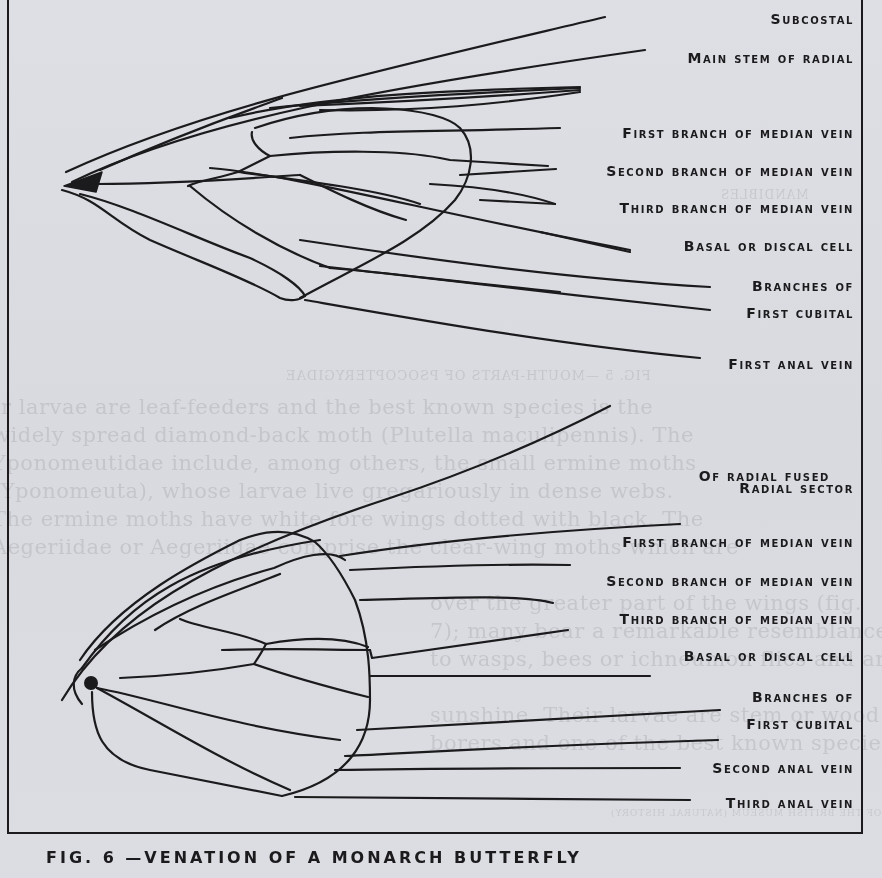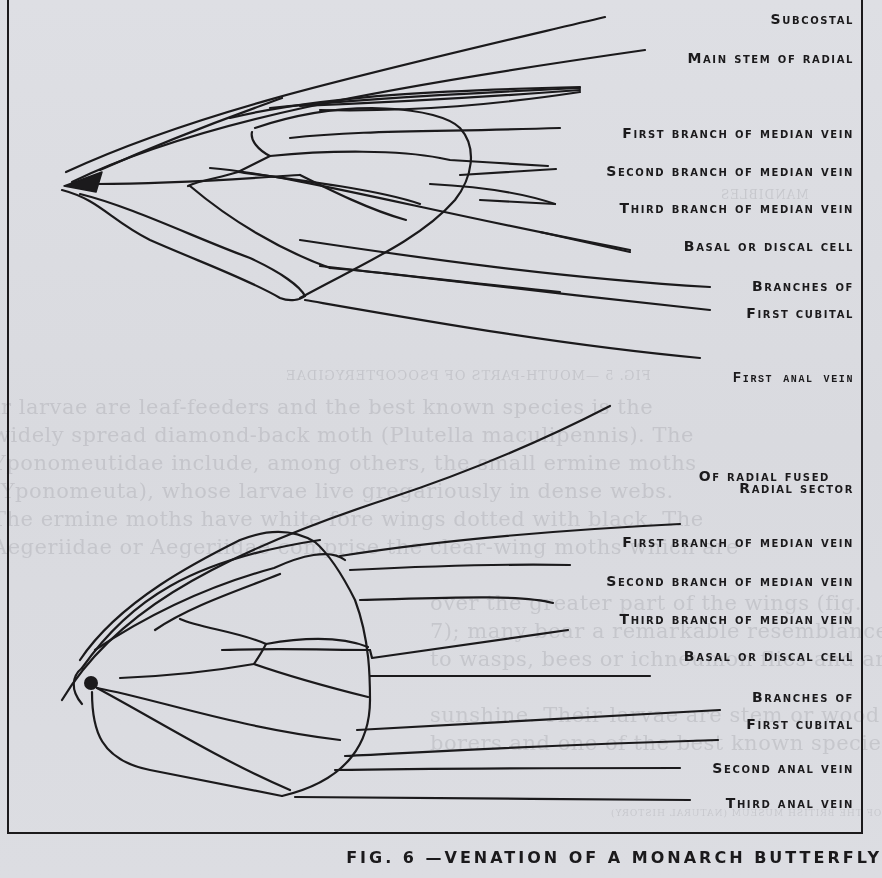--- a/index.html
+++ b/index.html
@@ -26,23 +26,23 @@
   }
   svg.art { position: absolute; left: 0; top: 0; }
   .lbl {
     position: absolute; right: 28px; color: #1b1a1c; font-weight: bold;
     font-size: 14px; letter-spacing: 1.6px; font-variant: small-caps;
     text-transform: lowercase; white-space: nowrap; line-height: 17px;
     text-align: right;
   }
   .lbl::first-letter { text-transform: uppercase; }
   .caption {
-    position: absolute; top: 848px; left: 0; width: 882px; text-align: right;
+    position: absolute; top: 848px; left: 0; width: 882px; text-align: left;
     font-weight: bold; font-size: 16px; letter-spacing: 3px; color: #1b1a1c;
-    font-variant: small-caps; padding-left: 16px; box-sizing: border-box;
+    font-variant: small-caps; padding-left: 46px; box-sizing: border-box;
   }
 </style>
 </head>
 <body>
 
 <div class="page">
 
   <div class="ghost small flip" style="left:285px; top:368px;">FIG. 5 —MOUTH-PARTS OF PSOCOPTERYGIDAE</div>
   <div class="ghost small flip" style="left:720px; top:188px; font-size:12px;">MANDIBLES</div>
   <div class="ghost" style="left:-42px; top:395px;">their larvae are leaf-feeders and the best known species is the</div>
@@ -148,21 +148,21 @@
   </svg>
 
   <div class="lbl" style="top:11px;">Subcostal</div>
   <div class="lbl" style="top:50px;text-align:center;">Main Stem of Radial</div>
   <div class="lbl" style="top:125px;">First Branch of Median Vein</div>
   <div class="lbl" style="top:163px;">Second Branch of Median Vein</div>
   <div class="lbl" style="top:200px;">Third Branch of Median Vein</div>
   <div class="lbl" style="top:238px;">Basal or Discal Cell</div>
   <div class="lbl" style="top:278px;">Branches of</div>
   <div class="lbl" style="top:305px;">First Cubital</div>
-  <div class="lbl" style="top:370px;font-family:Liberation Mono, monospace;">First Anal Vein</div>
+  <div class="lbl" style="top:356px;">First Anal Vein</div>
 
   <div class="lbl" style="top:468px; right:52px;">of Radial Fused</div>
   <div class="lbl" style="top:480px;">Radial Sector</div>
   <div class="lbl" style="top:534px;">First Branch of Median Vein</div>
   <div class="lbl" style="top:573px;">Second Branch of Median Vein</div>
   <div class="lbl" style="top:611px;">Third Branch of Median Vein</div>
   <div class="lbl" style="top:648px;">Basal or Discal Cell</div>
   <div class="lbl" style="top:689px;">Branches of</div>
   <div class="lbl" style="top:716px;">First Cubital</div>
   <div class="lbl" style="top:760px;">Second Anal Vein</div>

